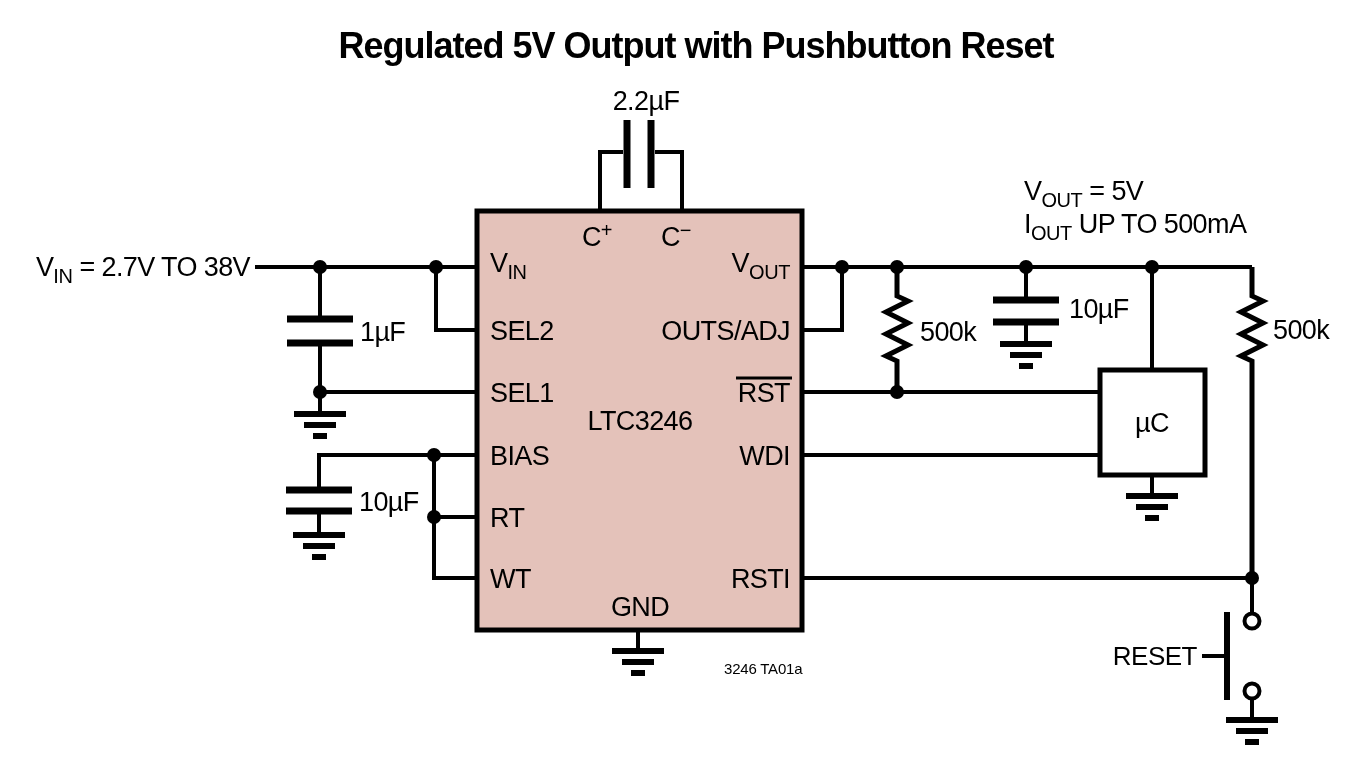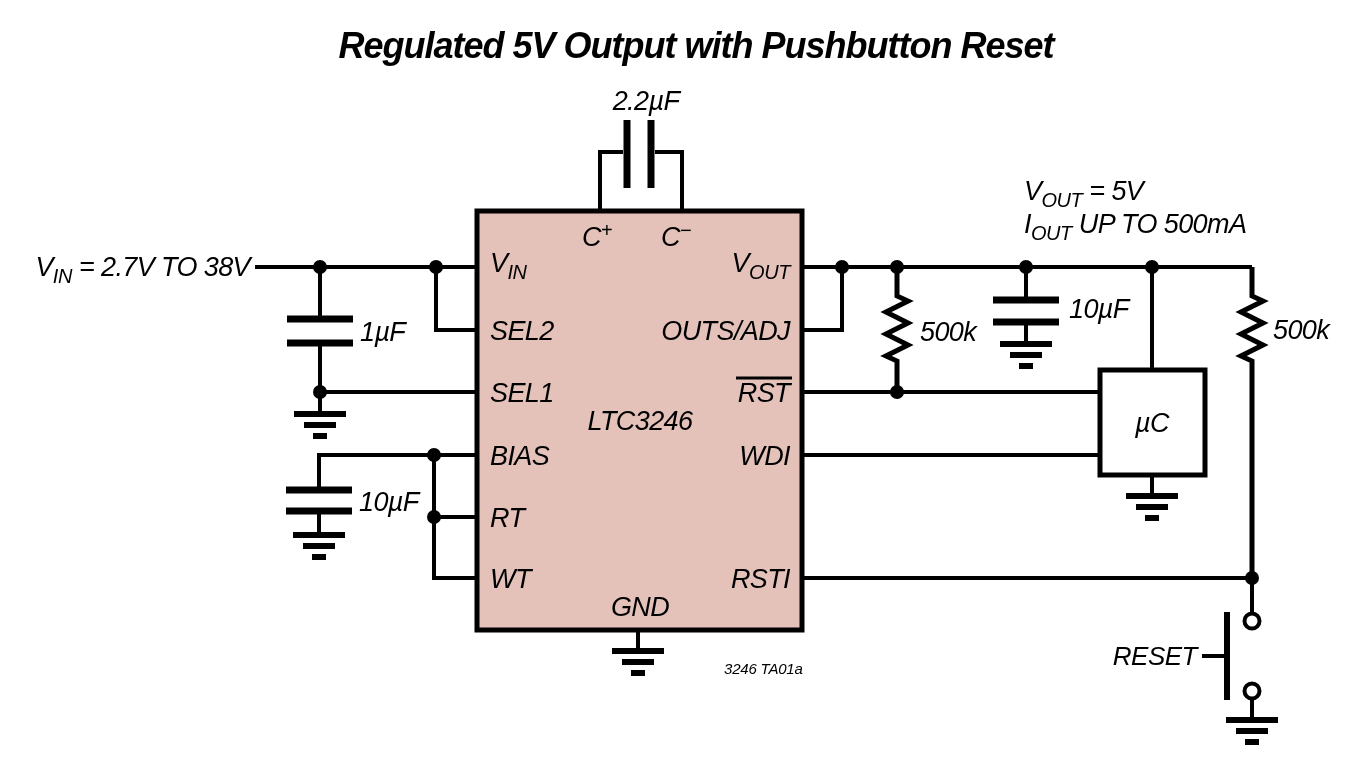--- a/index.html
+++ b/index.html
@@ -1,16 +1,16 @@
 <!DOCTYPE html>
 <html><head>
 <meta charset="utf-8">
 <style>
   html,body{margin:0;padding:0;background:#fff;}
-  .stage{position:relative;width:1355px;height:780px;background:#fff;overflow:hidden;font-style:italic;}
+  .stage{position:relative;width:1355px;height:780px;background:#fff;overflow:hidden;}
   svg text{font-family:"Liberation Sans", sans-serif;fill:#000;}
   .t27{font-size:27px;letter-spacing:-0.6px;}
   .t25{font-size:26px;letter-spacing:-0.5px;}
   .sub{font-size:20px;letter-spacing:-0.4px;}
   .sup{font-size:20px;letter-spacing:-0.4px;}
   .title{font-size:36px;font-weight:bold;letter-spacing:-1px;}
   .small{font-size:15px;letter-spacing:-0.2px;}
 </style>
 </head>
 <body>

